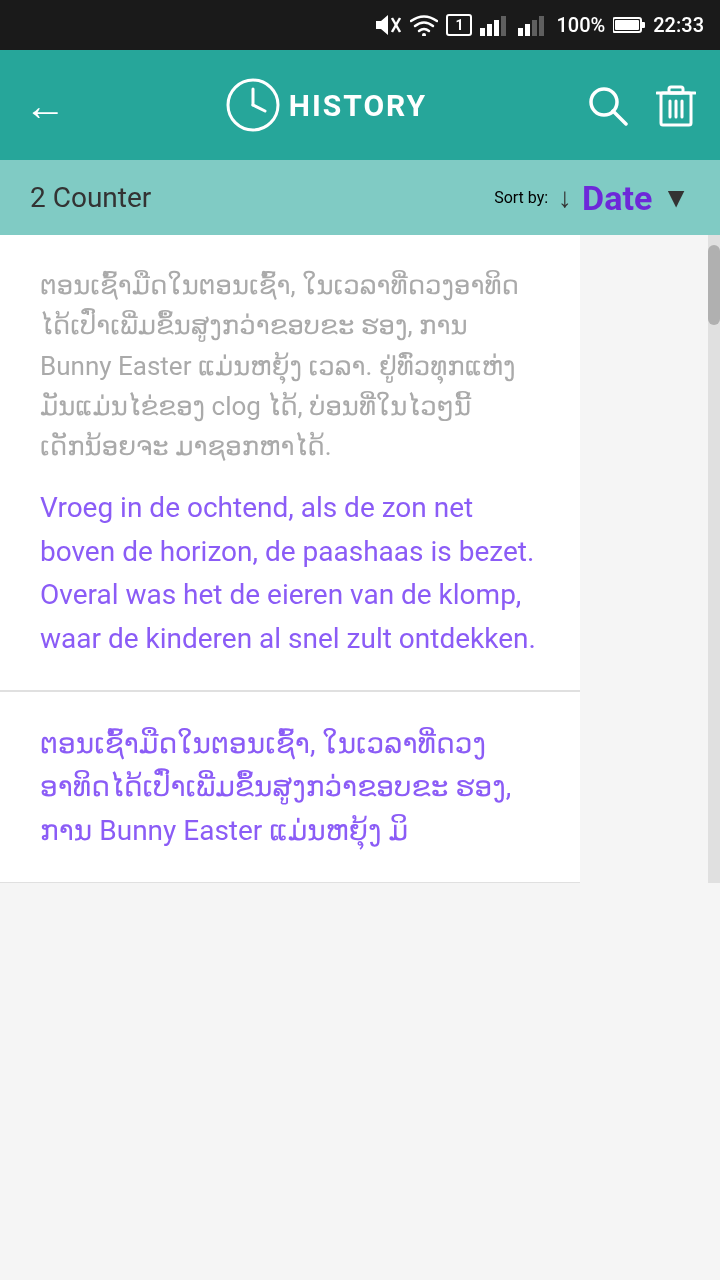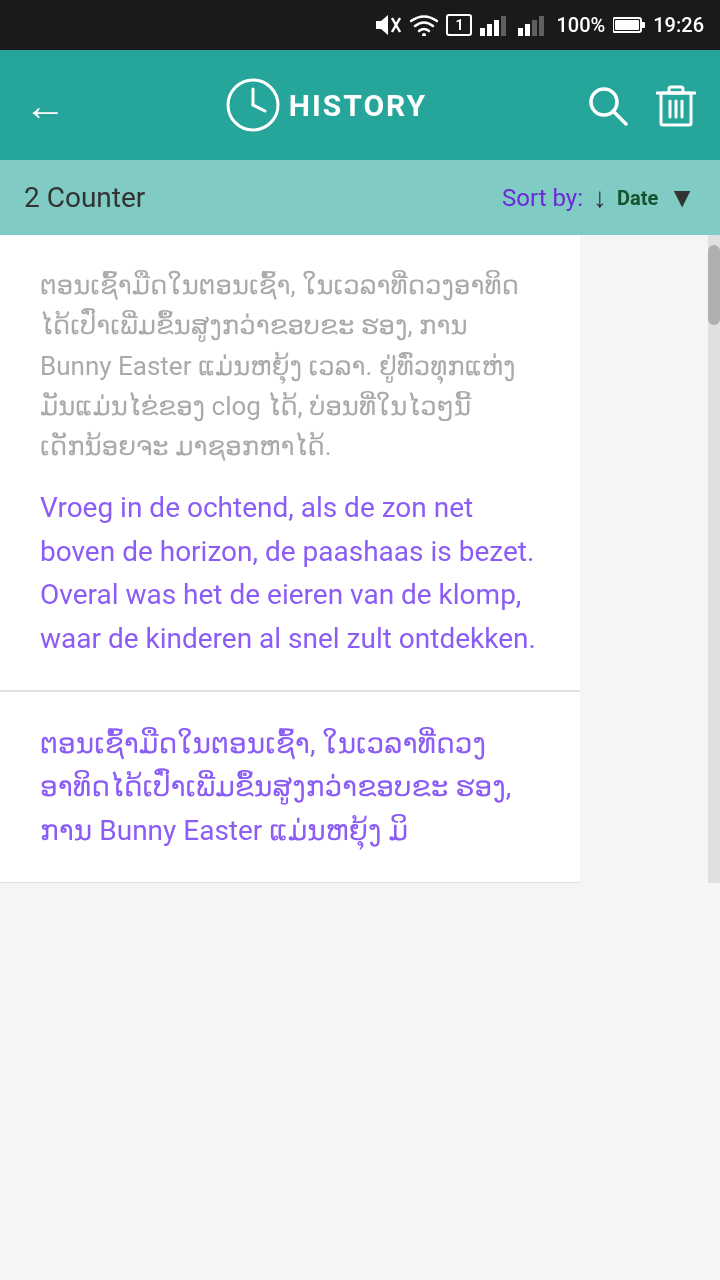--- a/index.html
+++ b/index.html
@@ -61,45 +61,45 @@
       cursor: pointer;
     }
 
     
     .filter-bar {
       width: 720px;
       height: 75px;
       background: #80cbc4;
       display: flex;
       align-items: center;
-      padding: 0 24px;
+      padding: 0 30px;
       justify-content: space-between;
     }
     .counter-text {
       font-size: 28px;
       color: #333;
       font-weight: 400;
     }
     .sort-area {
       display: flex;
       align-items: center;
       gap: 10px;
     }
     .sort-by-label {
-      font-size: 24px;
+      font-size: 16px;
+      color: #000000;
+    }
+    .sort-arrow {
+      font-size: 28px;
+      color: #333;
+    }
+    .sort-value {
+      font-size: 34px;
+      font-weight: bold;
       color: #6d28d9;
-    }
-    .sort-arrow {
-      font-size: 28px;
-      color: #333;
-    }
-    .sort-value {
-      font-size: 20px;
-      font-weight: bold;
-      color: #14532d;
     }
     .dropdown-arrow {
       font-size: 28px;
       color: #333;
     }
 
     
     .content {
       width: 580px;
       background: white;
@@ -182,21 +182,21 @@
       <rect x="14" y="6" width="5" height="16" fill="rgba(255,255,255,0.3)"></rect>
       <rect x="21" y="2" width="5" height="20" fill="rgba(255,255,255,0.3)"></rect>
     </svg>
     <span class="status-text">100%</span>
 
     <svg width="32" height="18" viewBox="0 0 32 18" fill="none">
       <rect x="0" y="2" width="28" height="14" rx="2" stroke="white" stroke-width="2"></rect>
       <rect x="28" y="6" width="4" height="6" rx="1" fill="white"></rect>
       <rect x="2" y="4" width="24" height="10" rx="1" fill="white"></rect>
     </svg>
-    <span class="status-text">19:26</span>
+    <span class="status-text">22:33</span>
   </div>
 </div>
 
 <div class="app-bar">
   <span class="app-bar-icon" style="font-size:42px; color:white; cursor:pointer;">←</span>
 
   <div class="app-bar-center">
 
     <svg width="56" height="56" viewBox="0 0 56 56" fill="none">
       <circle cx="28" cy="28" r="25" stroke="white" stroke-width="3"></circle>

